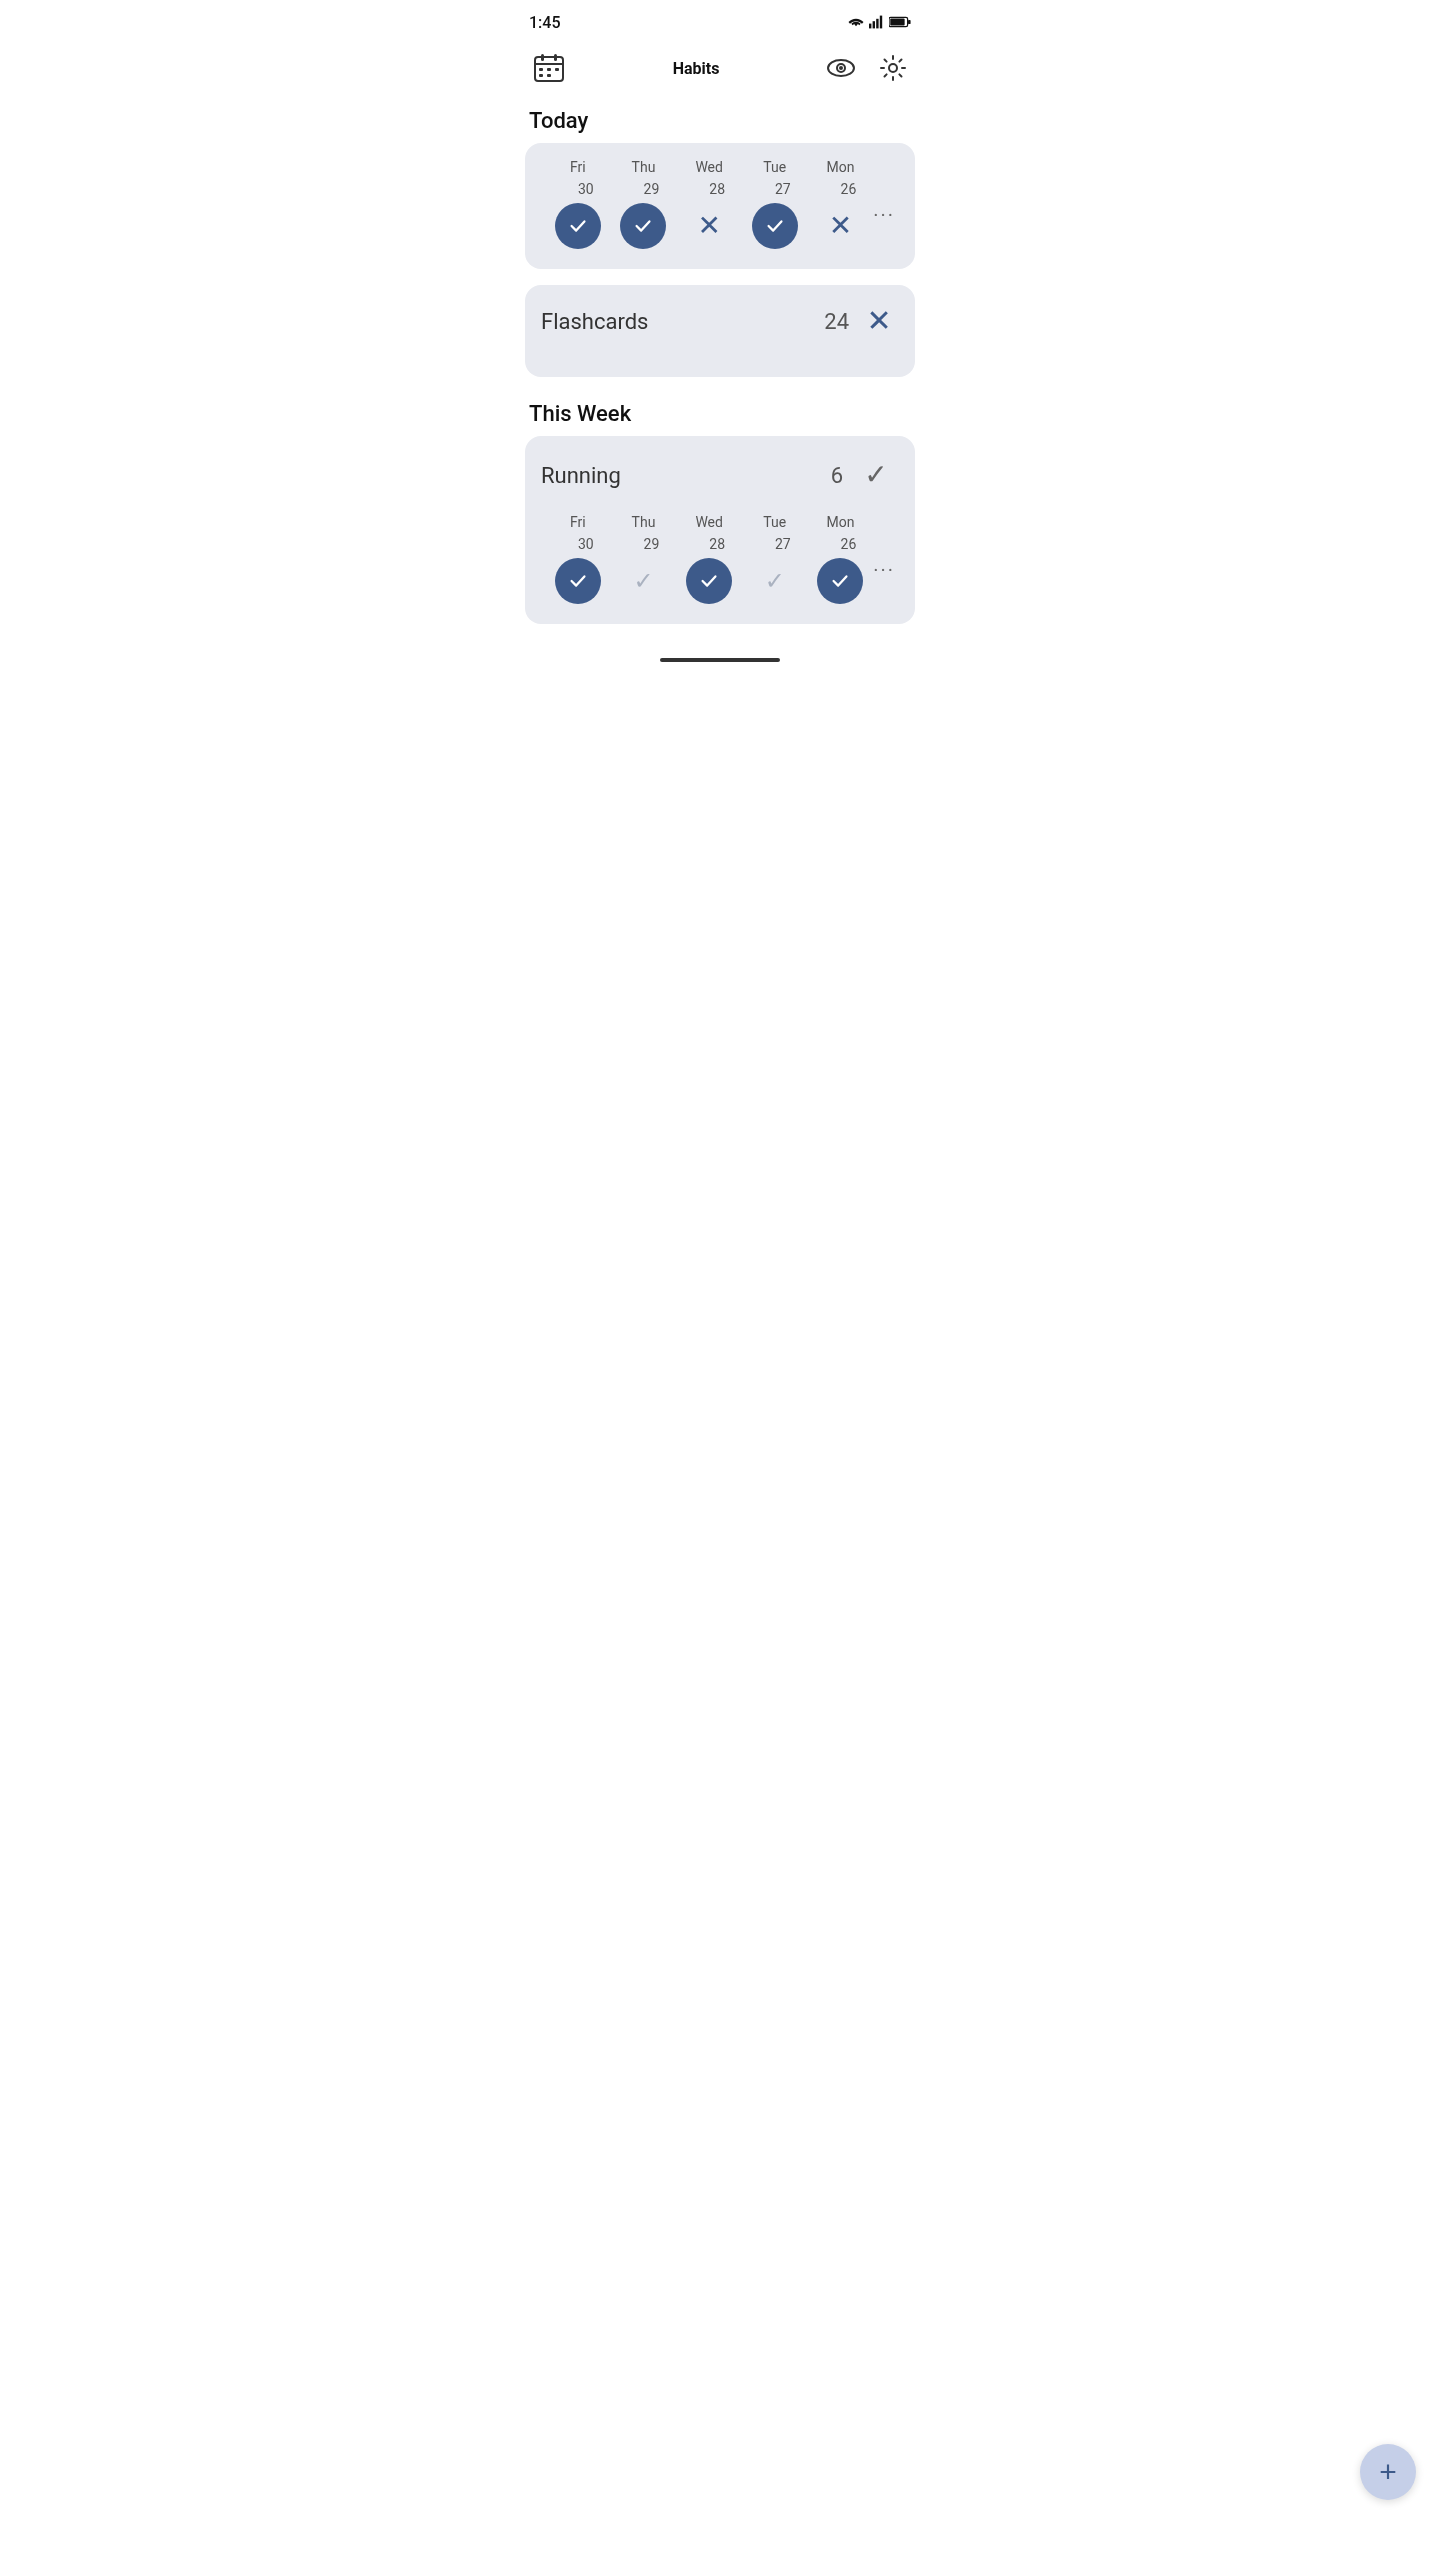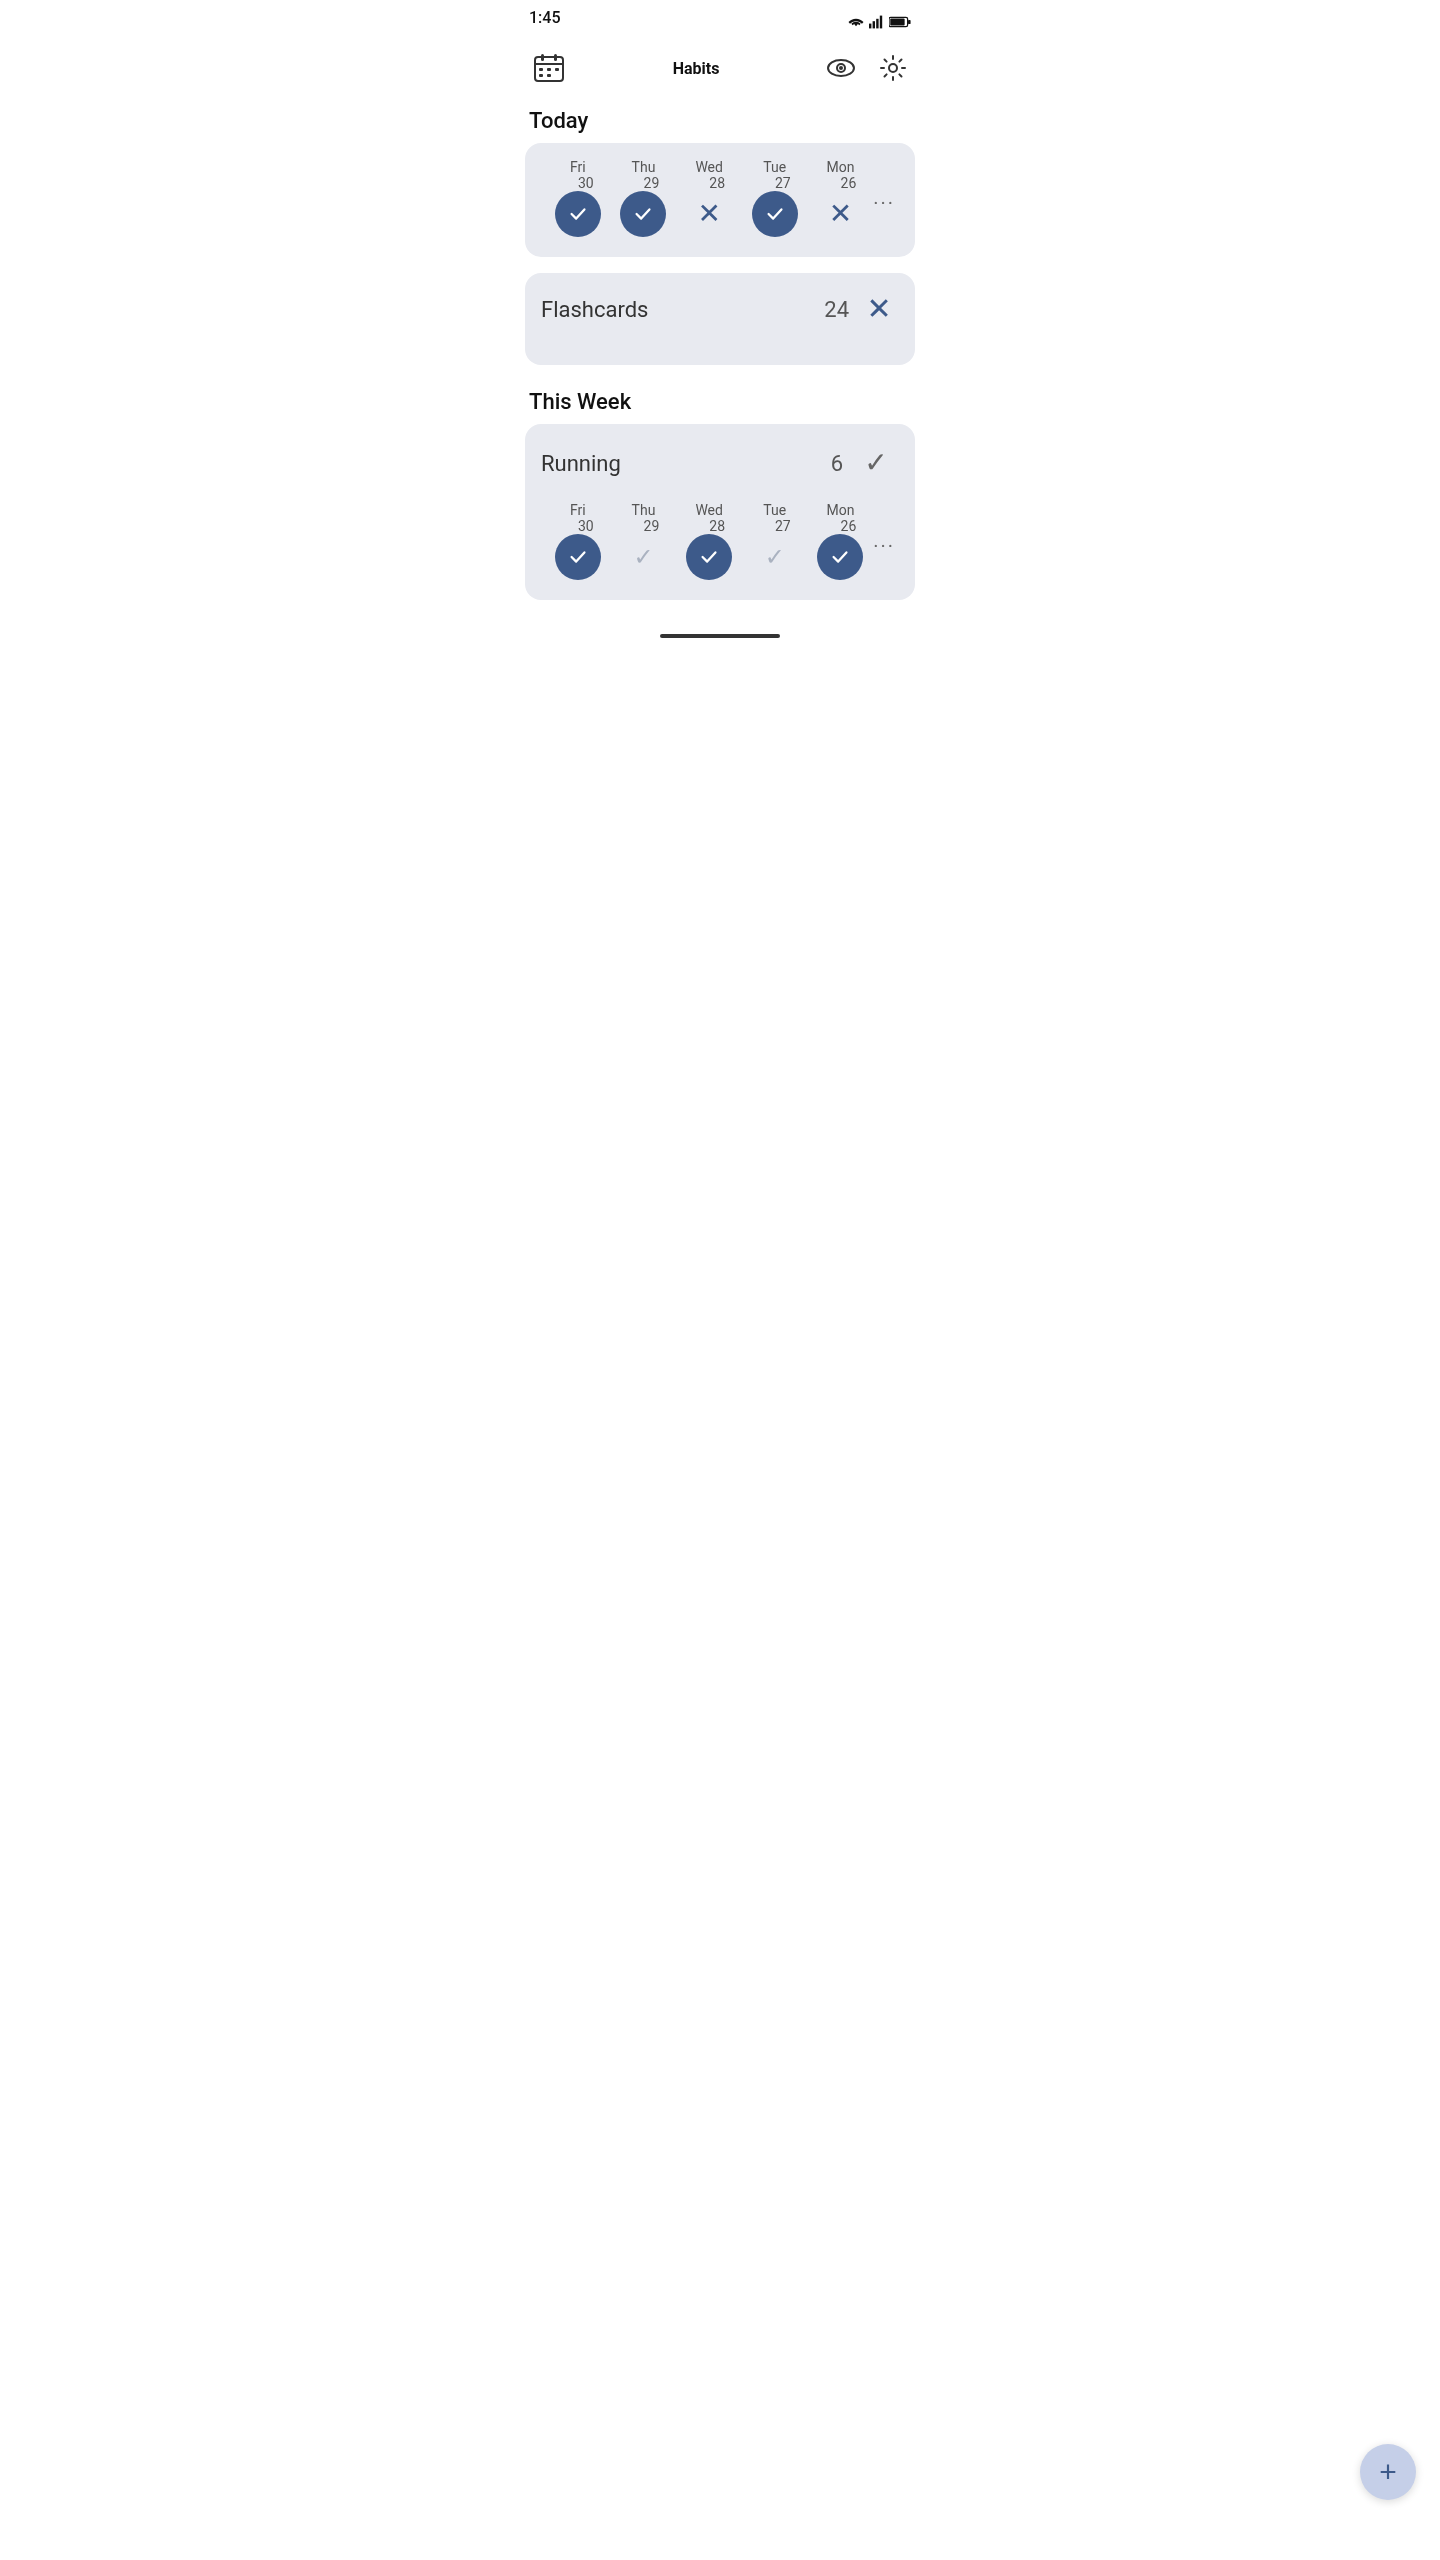--- a/index.html
+++ b/index.html
@@ -15,20 +15,21 @@
       width: 414px;
       min-height: 896px;
       margin: 0 auto;
       position: relative;
       overflow-x: hidden;
     }
 
     .status-bar {
       display: flex;
       justify-content: space-between;
+      align-items: center;
       padding: 8px 16px 4px 16px;
       height: 40px;
     }
 
     .status-time {
       font-size: 16px;
       font-weight: 500;
       color: #111;
     }
 
@@ -128,20 +129,21 @@
       align-items: flex-end;
       gap: 0;
       justify-content: space-between;
       padding: 0 4px;
     }
 
     .day-col {
       display: flex;
       flex-direction: column;
       align-items: center;
+      gap: 6px;
       flex: 1;
     }
 
     .day-name {
       font-size: 14px;
       color: #555;
       font-weight: 400;
     }
 
     .day-num {

